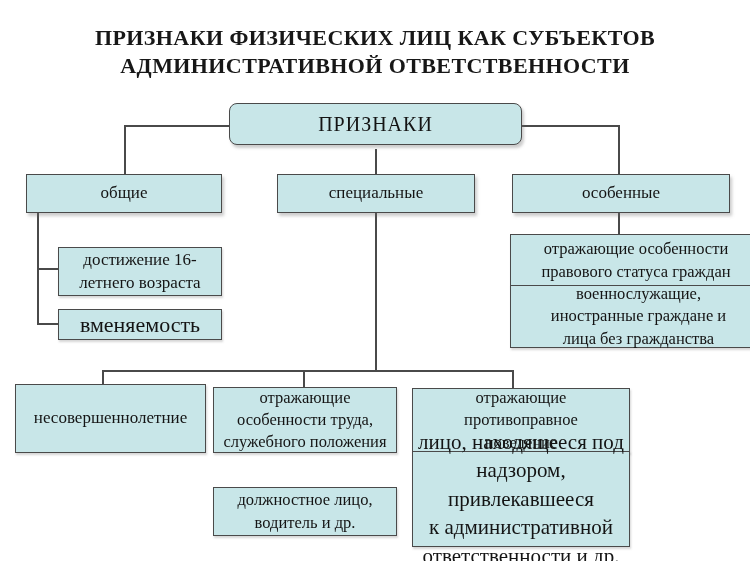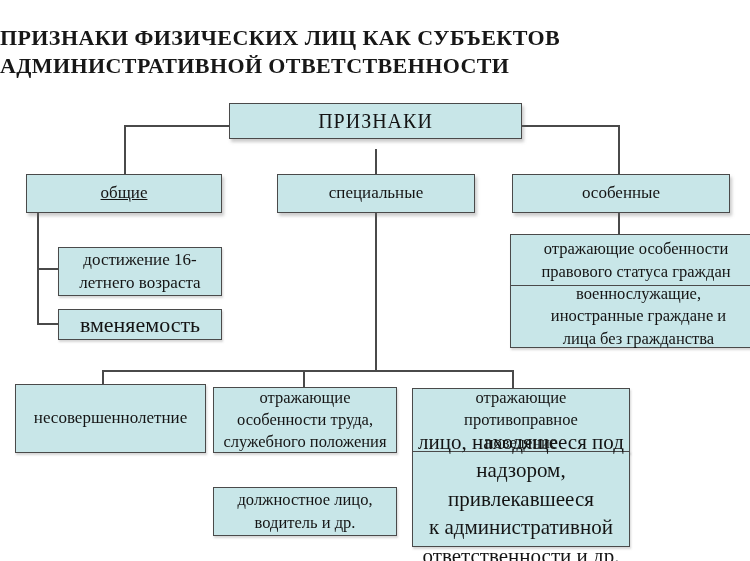--- a/index.html
+++ b/index.html
@@ -14,20 +14,21 @@
     background: #ffffff;
     font-family: "Liberation Serif", "DejaVu Serif", serif;
     color: #141414;
     overflow: hidden;
   }
   .page-title {
     position: absolute;
     top: 24px;
     left: 0;
     width: 750px;
+    text-align: center;
     font-weight: bold;
     font-size: 22px;
     line-height: 28px;
     letter-spacing: 0.4px;
     color: #171717;
   }
   .box {
     position: absolute;
     background: #c8e6e8;
     border: 1.6px solid #4a4a4a;
@@ -35,22 +36,22 @@
     display: flex;
     align-items: center;
     justify-content: center;
     text-align: center;
     white-space: pre-line;
     font-size: 17px;
     line-height: 1.35;
     box-shadow: 2px 3px 3px rgba(110,110,110,0.35);
   }
   .box.flat { box-shadow: 1px 2px 2px rgba(120,120,120,0.3); }
-  .root-box   { left:229px; top:103px; width:293px; height:36px; font-size:20px; letter-spacing:1px; }
-  .gen-box    { left:26px;  top:174px; width:196px; height:39px;text-decoration:underline; }
+  .root-box   { left:229px; top:103px; width:293px; height:42px; font-size:20px; letter-spacing:1px;border-radius:8px; }
+  .gen-box    { left:26px;  top:174px; width:196px; height:39px; }
   .spec-box   { left:277px; top:174px; width:198px; height:39px; }
   .part-box   { left:512px; top:174px; width:218px; height:39px;text-align:center; }
   .age-box    { left:58px;  top:247px; width:164px; height:49px; font-size:17px;}
   .san-box    { left:58px;  top:309px; width:164px; height:31px; font-size:22px;}
   .status-box { left:510px; top:234px; width:252px; height:53px; font-size:16.5px;}
   .statex-box { left:510px; top:285px; width:257px; height:63px; font-size:16.5px;}
   .minors-box { left:15px;  top:384px; width:191px; height:69px; }
   .labor-box  { left:213px; top:387px; width:184px; height:66px; font-size:16.5px;}
   .laborx-box { left:213px; top:451px; width:184px; height:49px; font-size:16.5px;margin-top:36px;}
   .unlaw-box  { left:412px; top:388px; width:218px; height:65px; font-size:16.5px;}

